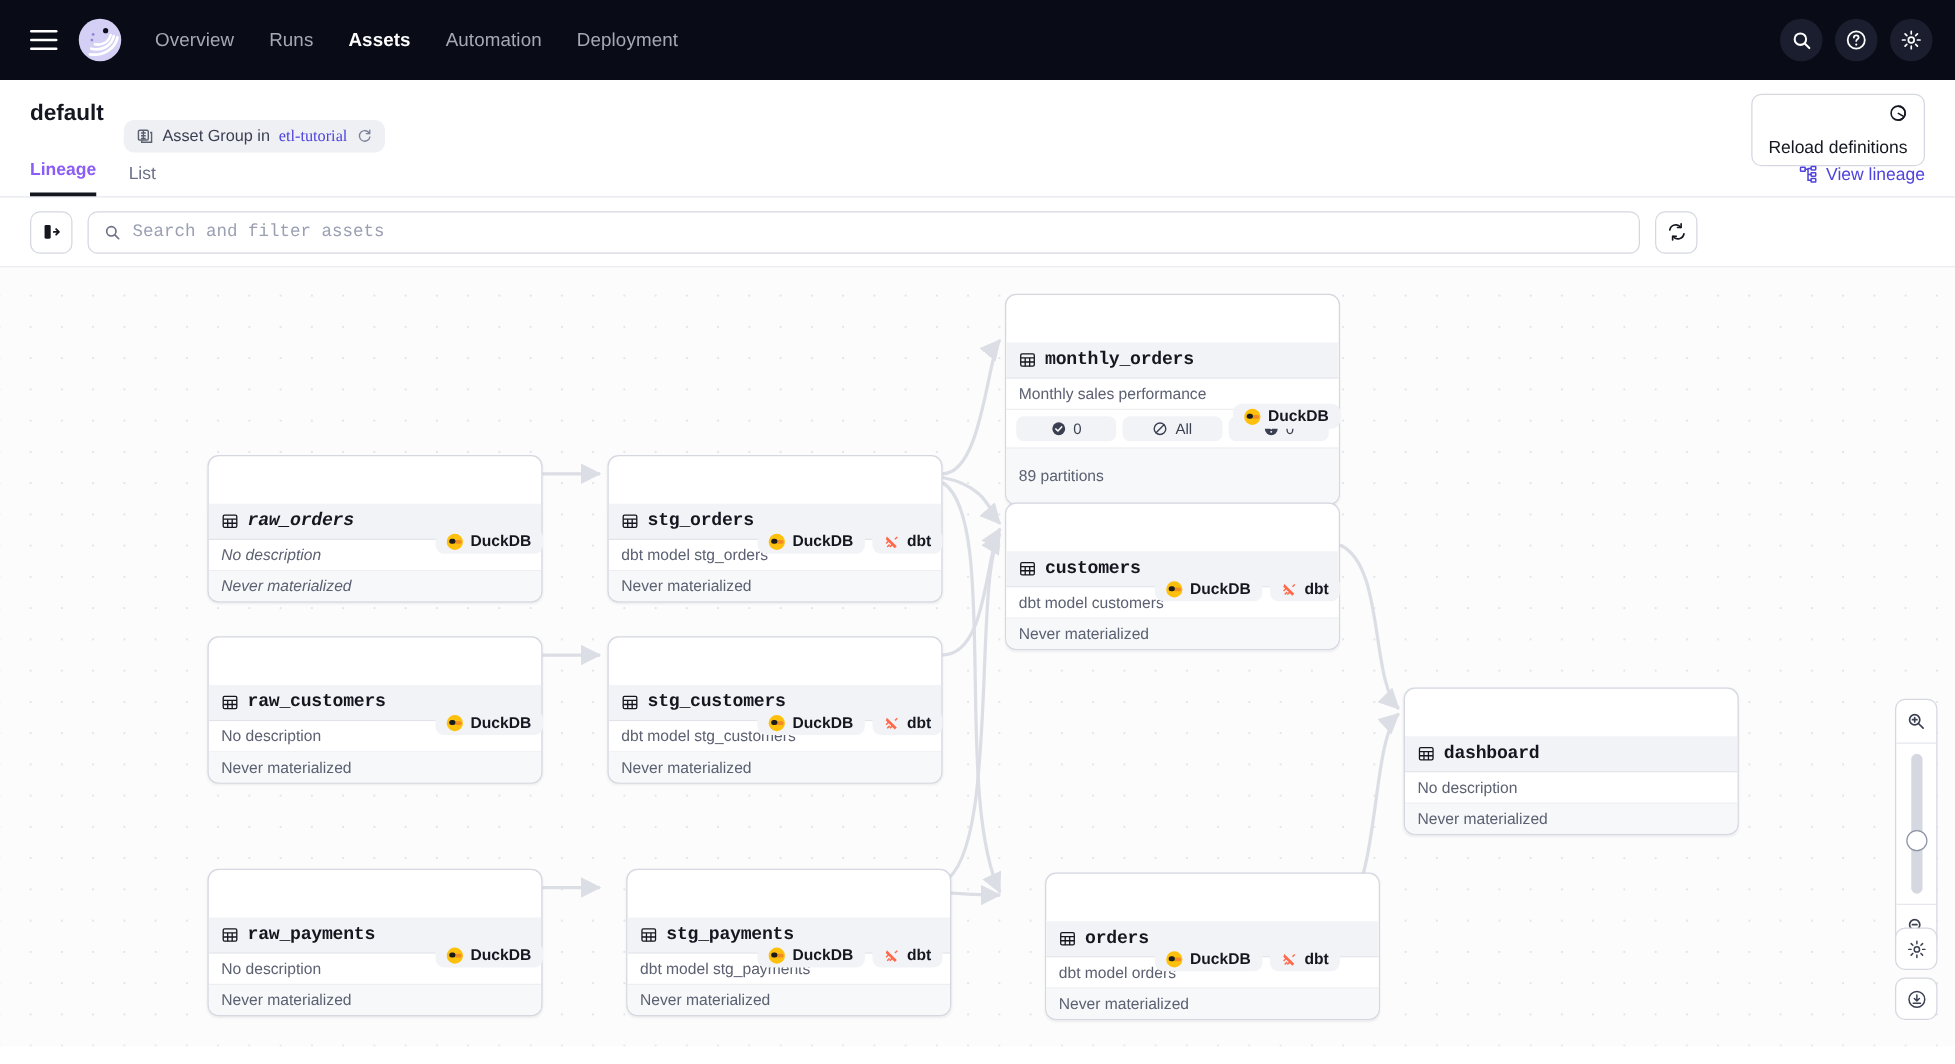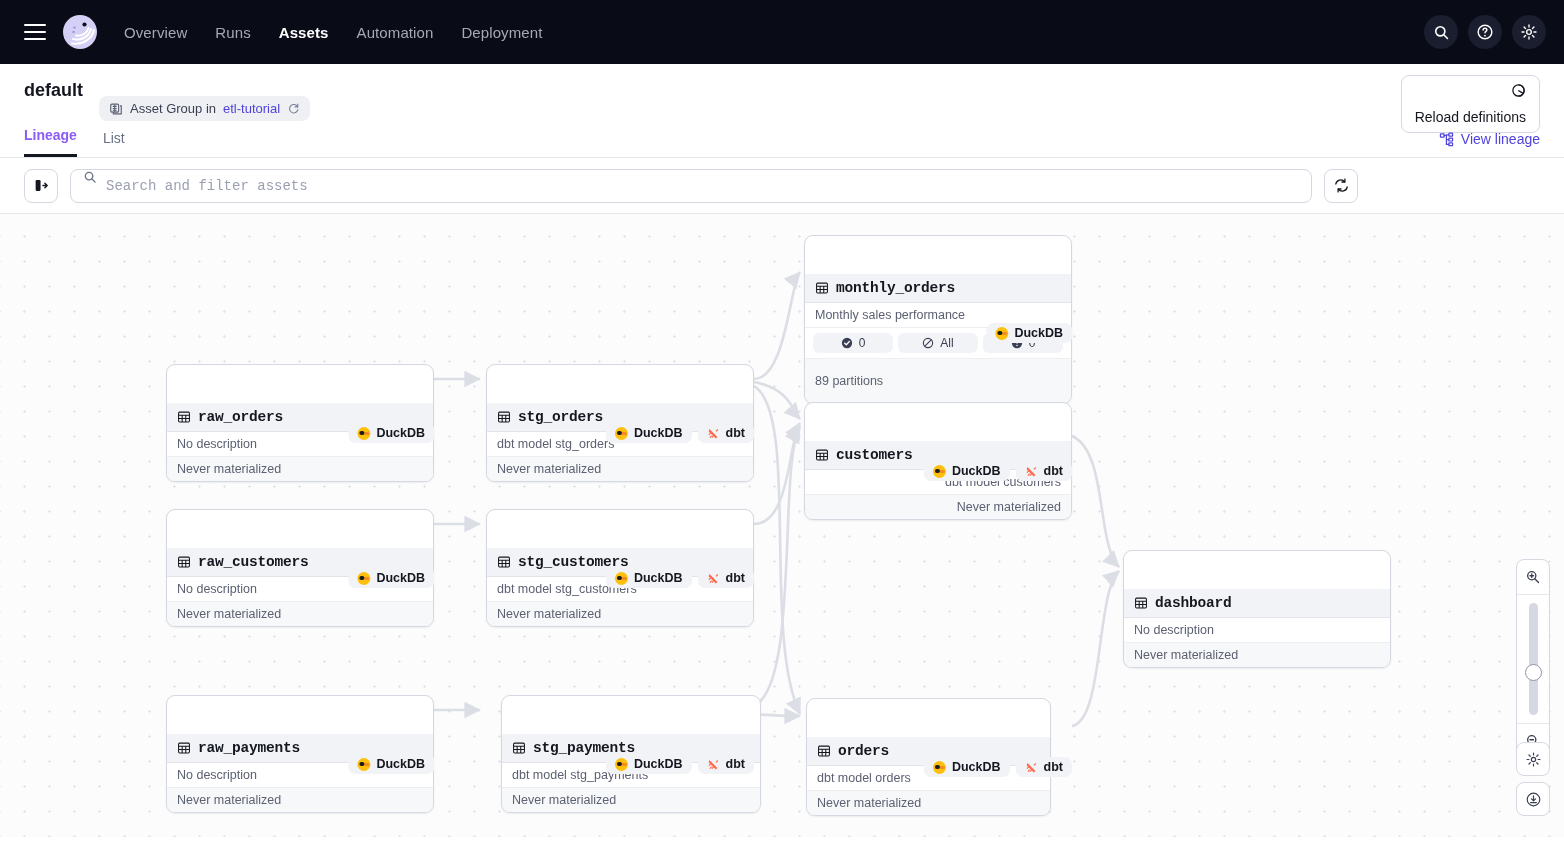--- a/index.html
+++ b/index.html
@@ -28,21 +28,21 @@
   .circbtn { width: 34px; height: 34px; border-radius: 50%; background: #1A1E2E;
     display: flex; align-items: center; justify-content: center; cursor: pointer; }
 
   
   #pagehead { height: 52px; display: flex; align-items: center; padding: 0 24px;
     position: relative; }
   #pagetitle { font-size: 18px; font-weight: 700; color: #14171F; }
   .groupchip { display: flex; align-items: center; gap: 7px; margin-left: 16px;
     background: #EFF0F4; border-radius: 8px; padding: 5px 10px;
     font-size: 13px; color: #3A3F52; cursor: pointer; margin-top: 37px; }
-  .groupchip a { color: #4F43DD; text-decoration: none; }
+  .groupchip a { color: #4F43DD; text-decoration: none; font-family: Liberation Serif, serif; }
   .reloadbtn { position: absolute; right: 24px; top: 11px;
     display: flex; align-items: flex-end; gap: 11px;
     border: 1px solid #D5D8E0; background: #fff; border-radius: 8px;
     padding: 7px 13px; font-size: 14px; color: #14171F; cursor: pointer; flex-direction: column; }
 
   
   #tabrow { height: 42px; border-bottom: 1px solid #E6E8EE;
     display: flex; align-items: flex-end; padding: 0 24px; position: relative; }
   .tab { font-size: 14px; padding: 0 0 11px 0; margin-right: 26px;
     color: #6B7186; cursor: pointer; }
@@ -50,21 +50,21 @@
   #viewlineage { position: absolute; right: 24px; bottom: 10px;
     display: flex; align-items: center; gap: 7px;
     font-size: 14px; color: #4F43DD; cursor: pointer; }
 
   
   #toolbar { height: 56px; display: flex; align-items: center; padding: 0 24px; gap: 12px;
     border-bottom: 1px solid #E6E8EE; position: relative; }
   .sqbtn { width: 34px; height: 34px; border: 1px solid #D5D8E0; border-radius: 8px;
     background: #fff; display: flex; align-items: center; justify-content: center; cursor: pointer; flex: none; }
   #searchwrap { flex: 1; height: 34px; border: 1px solid #D5D8E0; border-radius: 8px;
-    display: flex; padding: 0 12px; gap: 9px; background: #fff; max-width: 1242px;}
+    display: flex; align-items: center; padding: 0 12px; gap: 9px; background: #fff; max-width: 1242px;}
   #searchinput { border: none; outline: none; flex: 1; font-size: 14px;
     font-family: "Liberation Mono", monospace; color: #14171F; background: transparent; }
   #searchinput::placeholder { color: #9AA0B2; }
   #matgroup { display: flex; align-items: stretch; background: #14171F;
     border-radius: 8px; overflow: hidden; height: 34px; cursor: pointer; }
   #matbtn { display: flex; align-items: center; gap: 8px; color: #fff;
     font-size: 14px; padding: 0 13px; }
   #matcaret { display: flex; align-items: center; justify-content: center;
     width: 30px; border-left: 1px solid #383C4A; color: #fff; }
 
@@ -299,21 +299,21 @@
       </div>
         </div>
         <div class="node-parts">89 partitions</div>
       </div>
       <div class="tagrow" style="left: 1072px; transform: translateX(-100%); top: 109px;">
         <div class="tag">
     <span class="duck-ico"></span>
     <span>DuckDB</span>
         </div>
       </div>
-      <div class="node" style="left: 166px; top: 150px; width: 268px;">
+      <div class="node" style="left: 166px; top: 150px; width: 268px; font-style: italic;">
         <div class="node-head">
       <svg width="14" height="14" viewBox="0 0 16 16" fill="none" stroke="#14171F" stroke-width="1.2">
     <rect x="1.8" y="2.4" width="12.4" height="11.2" rx="1.2"></rect>
     <path d="M1.8 6h12.4M1.8 9.8h12.4M5.9 6v7.6M10 6v7.6"></path>
           </svg>
       <span class="node-name">raw_orders</span>
     </div>
     <div class="node-desc">No description</div>
         <div class="node-status">Never materialized</div>
       </div>
@@ -340,21 +340,21 @@
     <span>DuckDB</span>
         </div>
         <div class="tag">
       <svg width="13" height="13" viewBox="0 0 16 16">
         <path d="M3.1 2.6l9.8 9.8-1.9 1.9-2.6-2.6-1.9 1.9-1.0-1.0 1.9-1.9-2.6-2.6-1.9 1.9-1.0-1.0 1.9-1.9-1.7-1.7z" fill="#FF694A"></path>
         <path d="M12.9 2.6l1.0 1.0-2.3 2.3-1.0-1.0zM5.3 10.2l1.0 1.0-2.3 2.3-1.0-1.0z" fill="#FF694A"></path>
       </svg>
       <span>dbt</span>
         </div>
       </div>
-      <div class="node" style="left: 804px; top: 188px; width: 268px; text-align: right;">
+      <div class="node" style="left: 804px; top: 188px; width: 268px;">
         <div class="node-head">
       <svg width="14" height="14" viewBox="0 0 16 16" fill="none" stroke="#14171F" stroke-width="1.2">
     <rect x="1.8" y="2.4" width="12.4" height="11.2" rx="1.2"></rect>
     <path d="M1.8 6h12.4M1.8 9.8h12.4M5.9 6v7.6M10 6v7.6"></path>
           </svg>
       <span class="node-name">customers</span>
     </div>
     <div class="node-desc">dbt model customers</div>
         <div class="node-status">Never materialized</div>
       </div>
@@ -457,21 +457,21 @@
     <span>DuckDB</span>
         </div>
         <div class="tag">
       <svg width="13" height="13" viewBox="0 0 16 16">
         <path d="M3.1 2.6l9.8 9.8-1.9 1.9-2.6-2.6-1.9 1.9-1.0-1.0 1.9-1.9-2.6-2.6-1.9 1.9-1.0-1.0 1.9-1.9-1.7-1.7z" fill="#FF694A"></path>
         <path d="M12.9 2.6l1.0 1.0-2.3 2.3-1.0-1.0zM5.3 10.2l1.0 1.0-2.3 2.3-1.0-1.0z" fill="#FF694A"></path>
       </svg>
       <span>dbt</span>
         </div>
       </div>
-      <div class="node" style="left: 806px; top: 484px; width: 245px;">
+      <div class="node" style="left: 836px; top: 484px; width: 268px;">
         <div class="node-head">
       <svg width="14" height="14" viewBox="0 0 16 16" fill="none" stroke="#14171F" stroke-width="1.2">
     <rect x="1.8" y="2.4" width="12.4" height="11.2" rx="1.2"></rect>
     <path d="M1.8 6h12.4M1.8 9.8h12.4M5.9 6v7.6M10 6v7.6"></path>
           </svg>
       <span class="node-name">orders</span>
     </div>
     <div class="node-desc">dbt model orders</div>
         <div class="node-status">Never materialized</div>
       </div>

